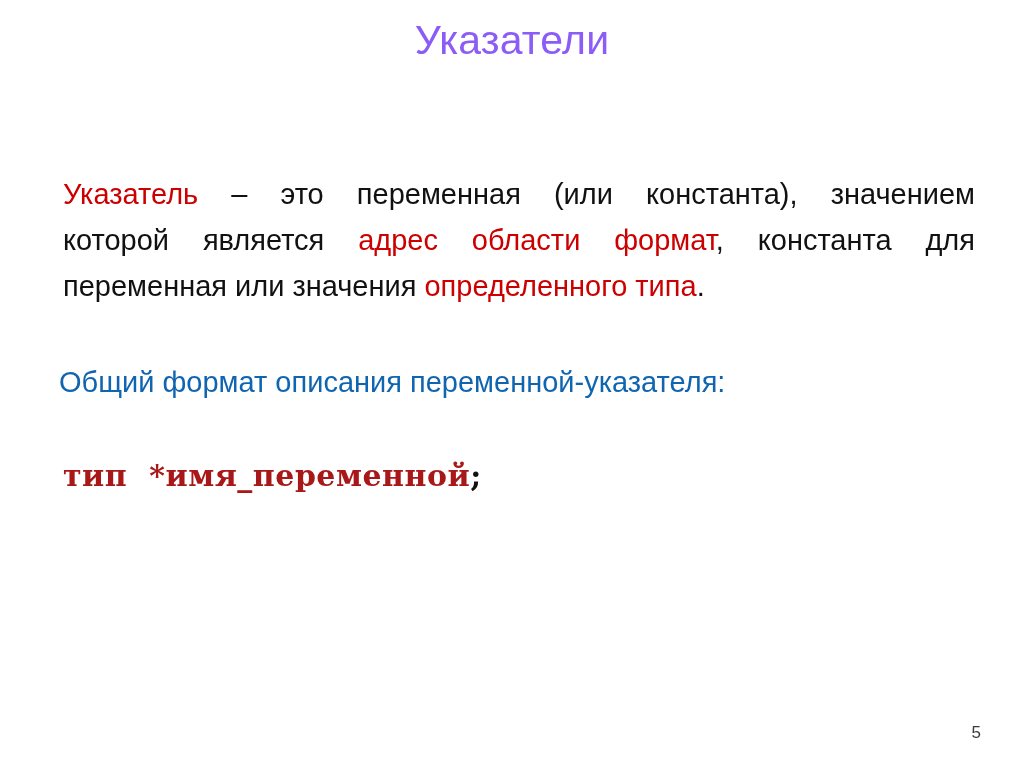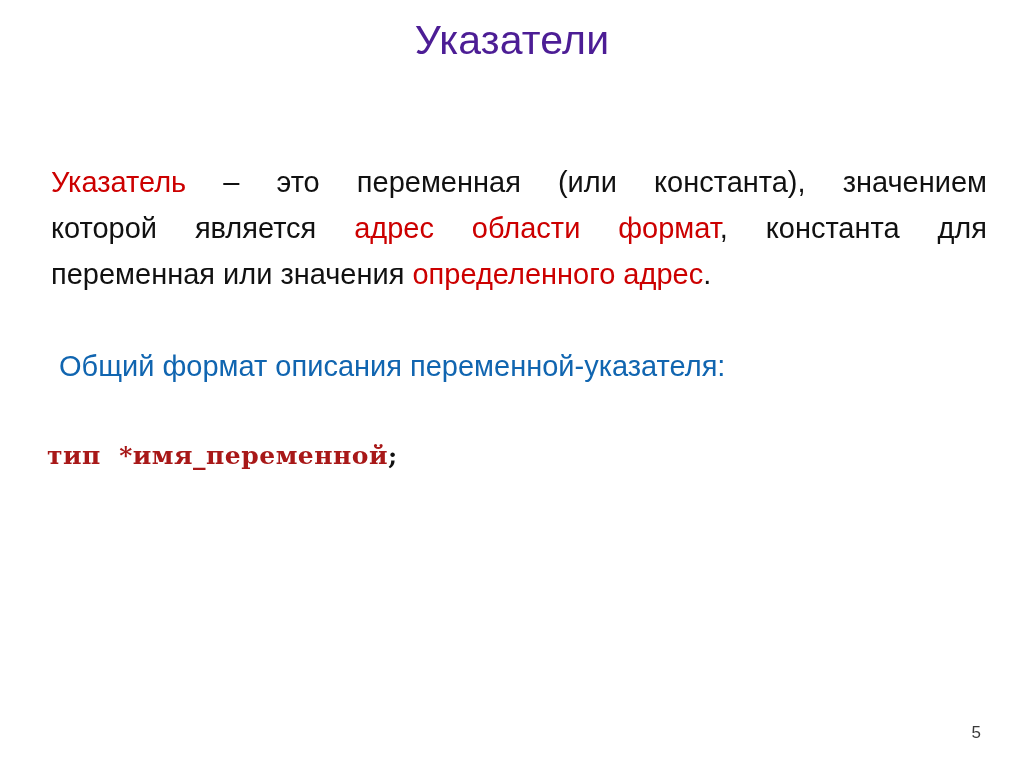--- a/index.html
+++ b/index.html
@@ -24,39 +24,39 @@
   }
 
   .slide-title {
     position: absolute;
     top: 16px;
     left: 0;
     width: 1024px;
     text-align: center;
     font-size: 41px;
     font-weight: 400;
-    color: #4c1d95;
+    color: #8b5cf6;
     letter-spacing: 0.2px;
     line-height: 1.2;
   }
 
   .content {
     position: absolute;
     top: 155px;
     left: 47px;
     width: 944px;
   }
 
   .para-definition {
     font-size: 29px;
     line-height: 46px;
     color: #111111;
     text-align: justify;
     text-justify: inter-word;
-    margin: 4px;
+    margin: 16px;
   }
   
   .para-definition .jline {
     display: block;
     text-align: justify;
     text-align-last: justify;
   }
   .para-definition .jline.last {
     text-align-last: left;
   }
@@ -68,25 +68,25 @@
   .para-heading {
     margin: 12px;
     padding-top: 36px;
     font-size: 29px;
     line-height: 42px;
     color: #1065b0;
     white-space: nowrap;
   }
 
   .code-line {
-    margin: 0;
+    margin: 16px;
     padding-top: 40px;
     font-family: "DejaVu Serif", "Liberation Serif", serif;
     font-weight: 700;
-    font-size: 25px;
+    font-size: 30px;
     line-height: 34px;
     color: #a81818;
     white-space: pre;
     letter-spacing: 0.5px;
   }
   .code-line .punct {
     color: #111111;
     font-family: "DejaVu Serif", "Liberation Serif", serif;
     font-weight: 700;
   }
@@ -105,21 +105,21 @@
 
 <div class="slide">
 
   <div class="slide-title">Указатели</div>
 
   <div class="content">
 
     <p class="para-definition">
       <span class="jline"><span class="hl-red">Указатель</span><span> – это переменная (или константа), значением</span></span>
       <span class="jline"><span>которой является </span><span class="hl-red">адрес области формат</span><span>, константа для</span></span>
-      <span class="jline last"><span>переменная или значения </span><span class="hl-red">определенного адрес</span><span>.</span></span>
+      <span class="jline last"><span>переменная или значения </span><span class="hl-red">определенного типа</span><span>.</span></span>
     </p>
 
     <p class="para-heading">Общий формат описания переменной-указателя:</p>
 
     <p class="code-line"><span>тип  *имя_переменной</span><span class="punct">;</span></p>
 
   </div>
 
   <div class="page-number">5</div>
 

